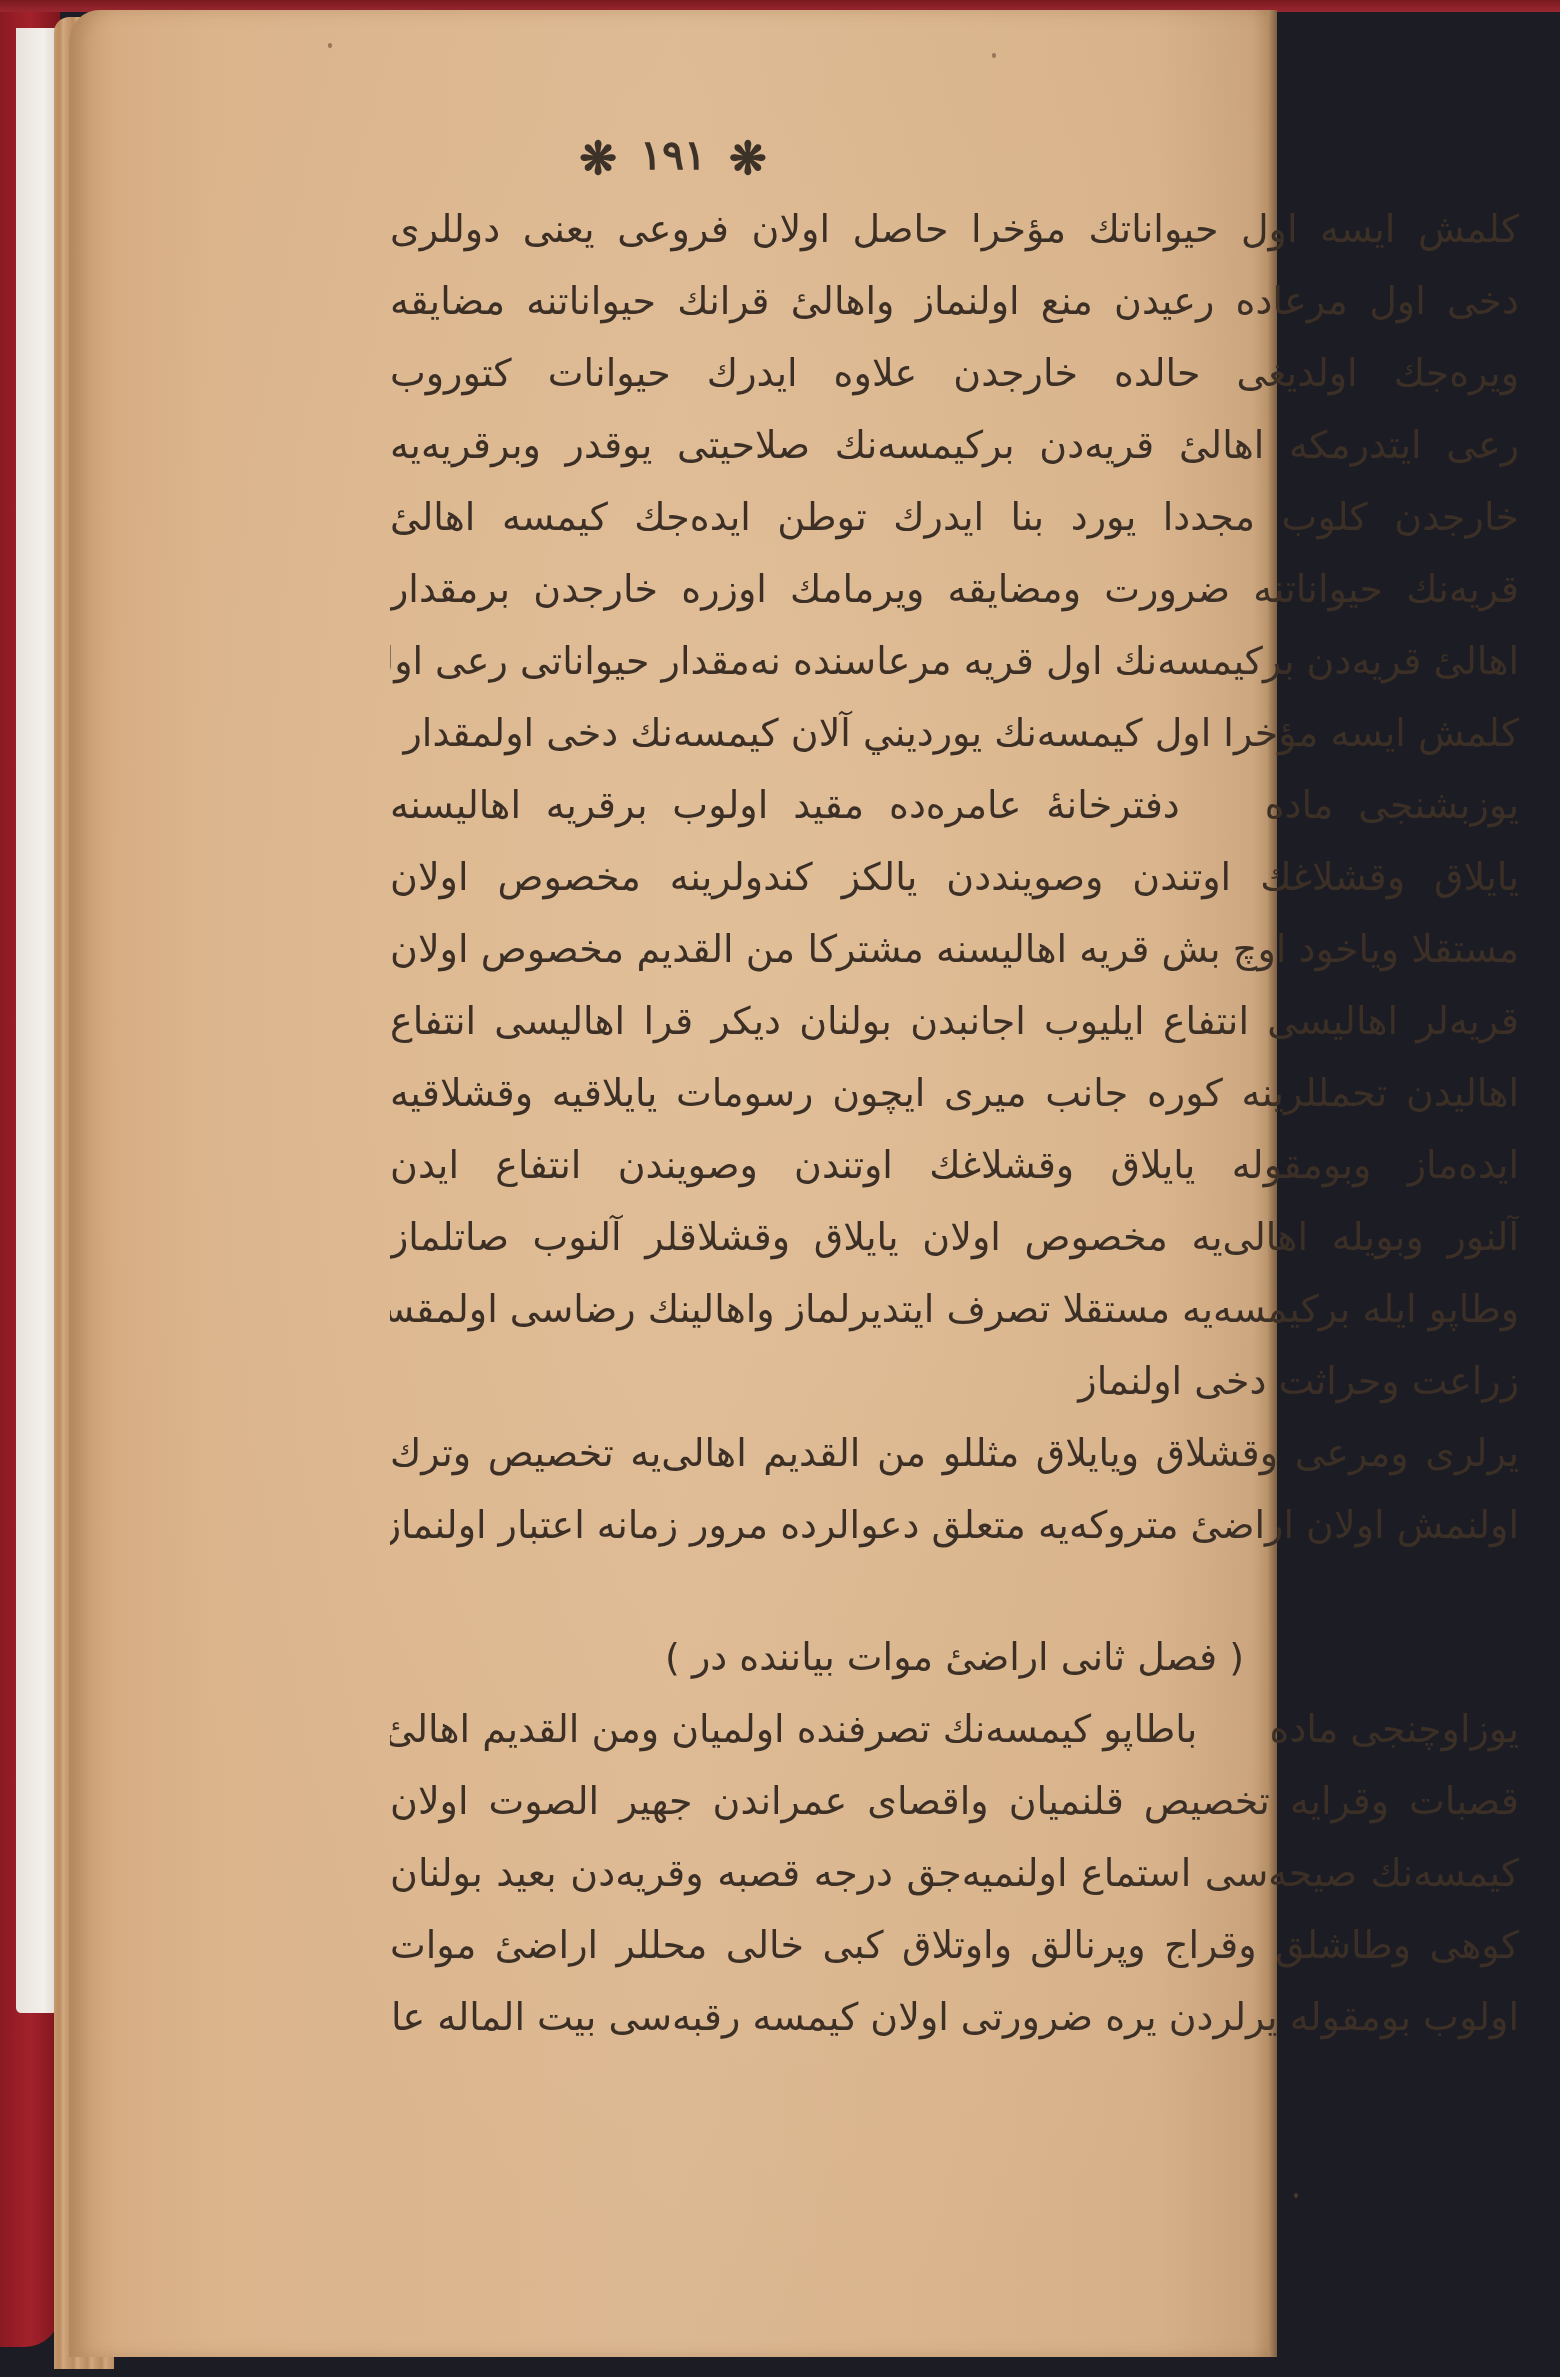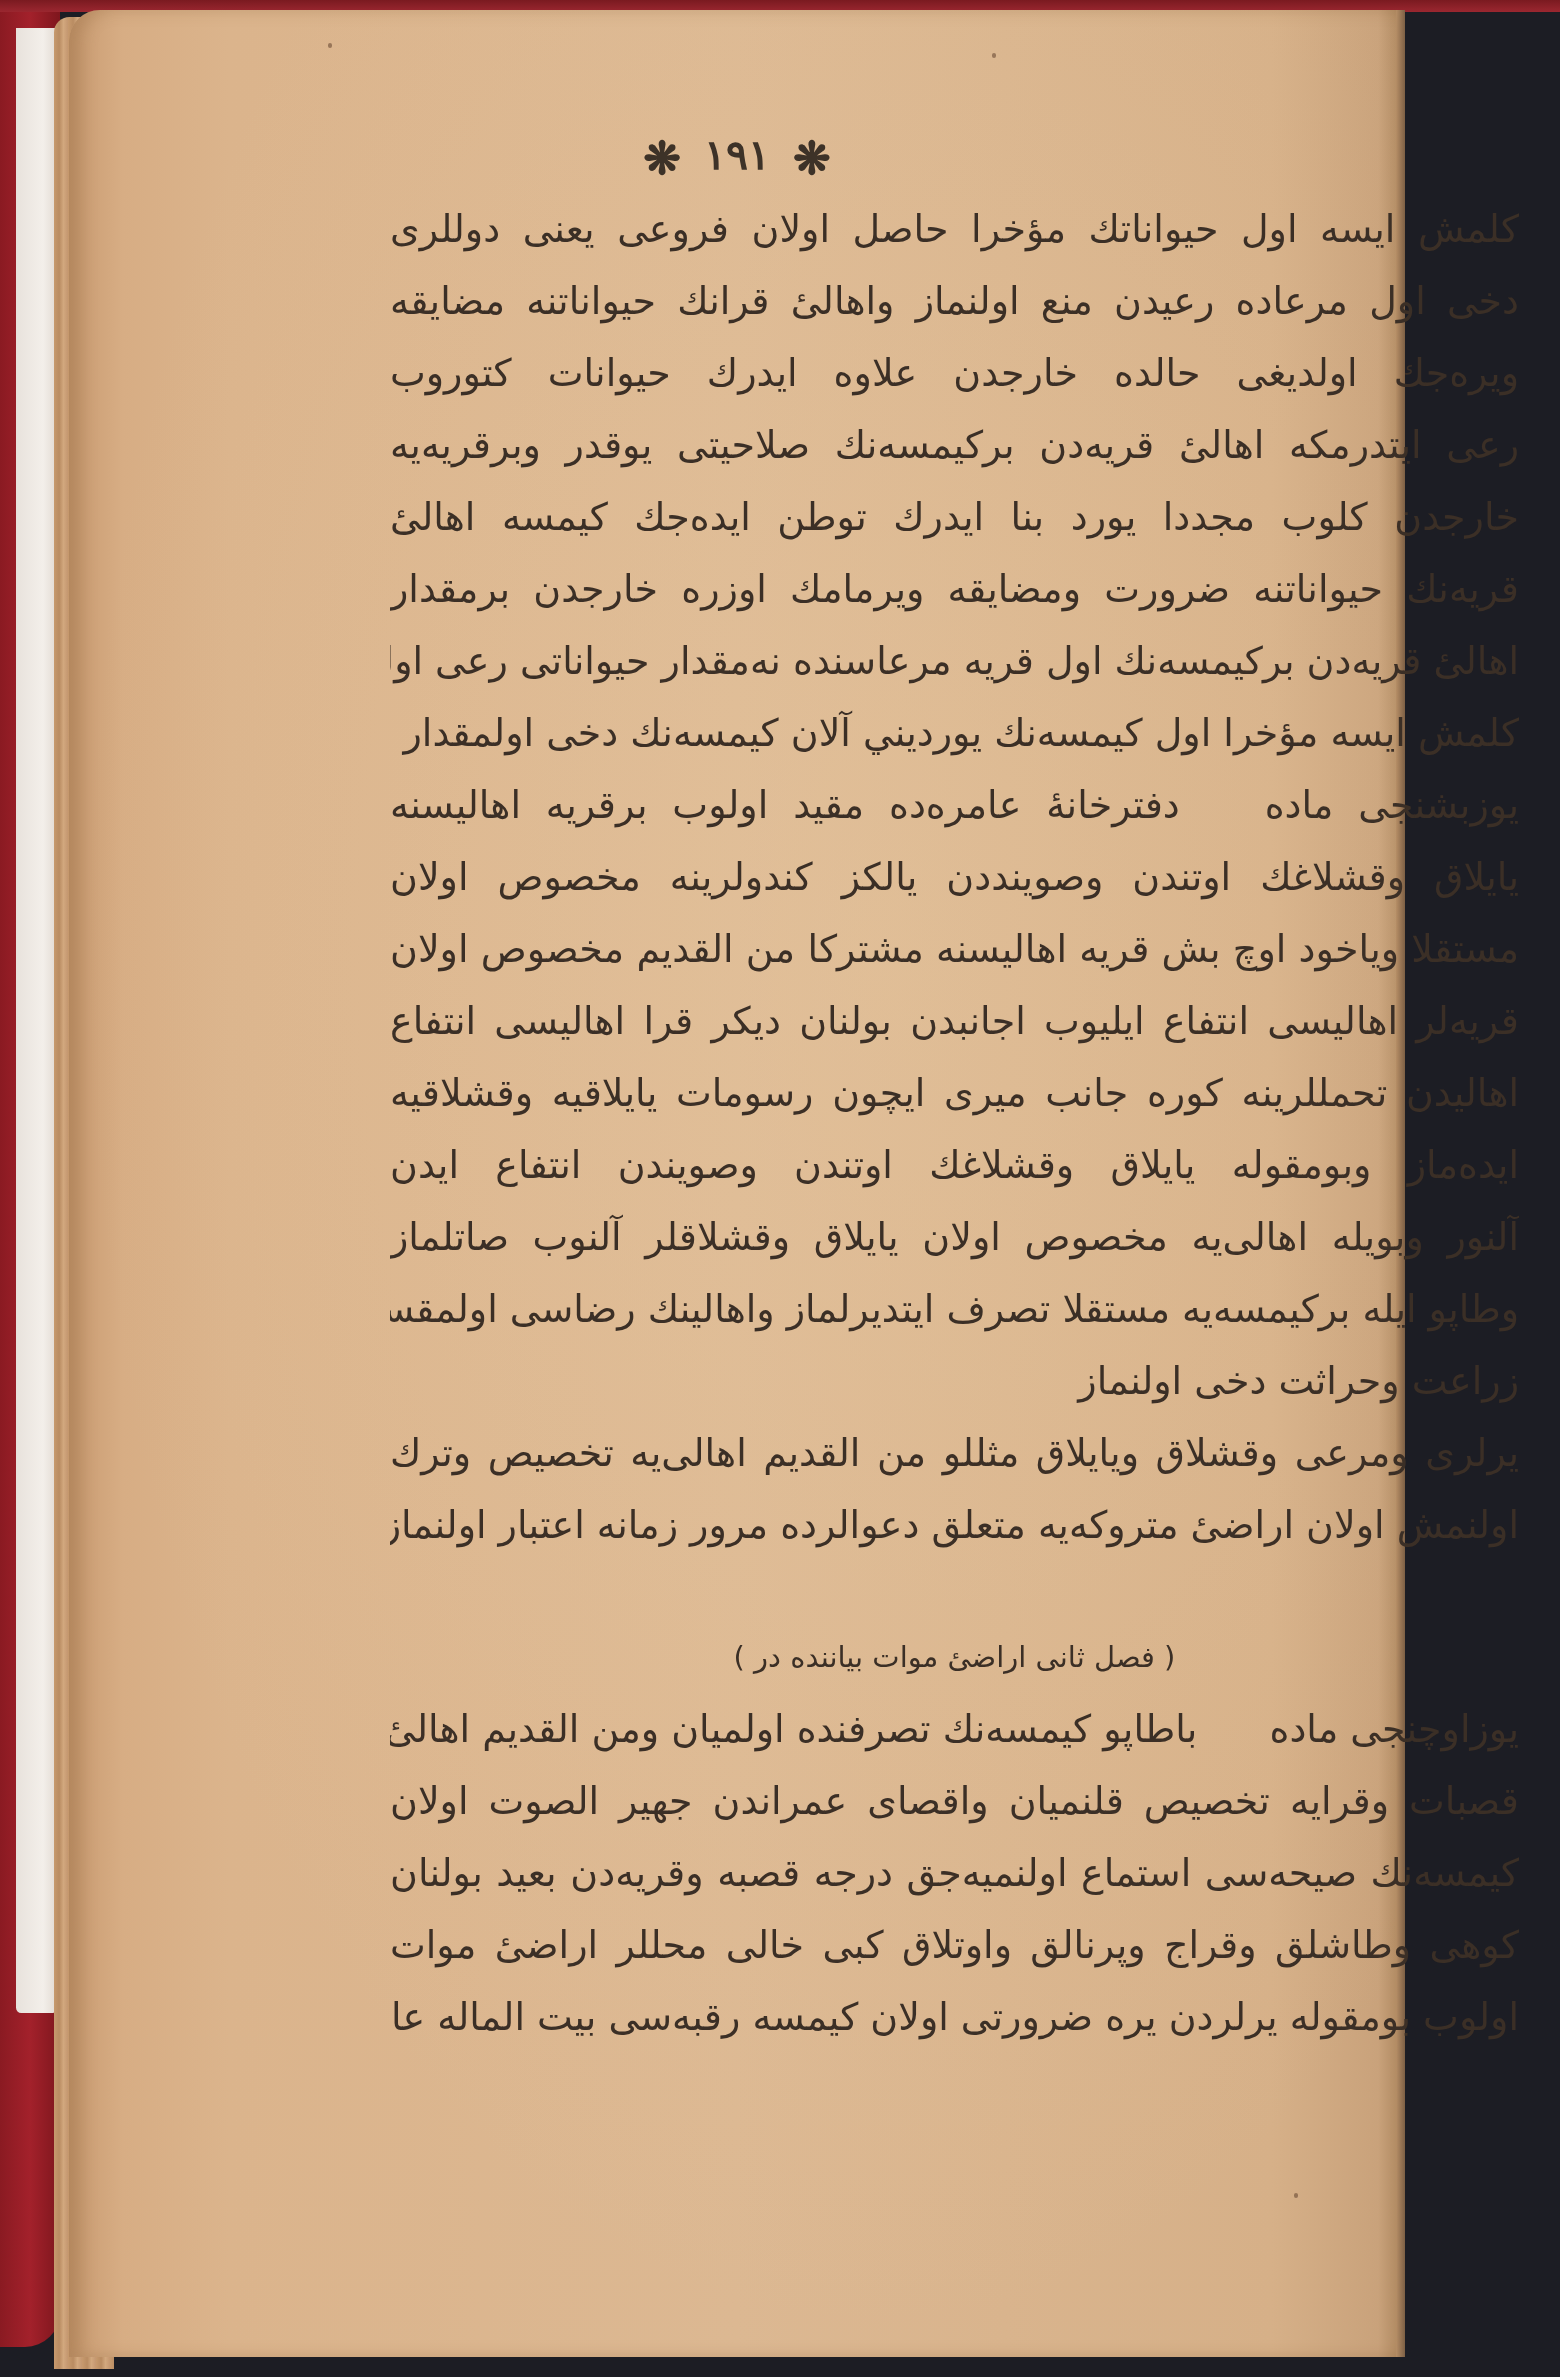--- a/index.html
+++ b/index.html
@@ -46,27 +46,28 @@
       left: 54px; top: 17.3px;
       width: 60px;
       height: 2352px;
       background: repeating-linear-gradient(90deg, #c79a6e 0px, #b98c62 5.2px, #d2a87e 9.5px, #c49770 14px);
       border-radius: 15.5px 0 0 0;
     }
     
     .page {
       position: absolute;
       left: 69px; top: 10.4px;
-      width: 1336px;
+      width: 1200px;
       height: 2347px;
       background:
         radial-gradient(ellipse at 60% 40%, rgba(235, 205, 165, 0.35), rgba(0,0,0,0) 70%),
         linear-gradient(90deg, #c89a70 0%, #d7ad84 4%, #dbb48c 12%, #dcb892 50%, #d6b088 90%, #c9a27b 98%, #a88259 100%);
       border-radius: 31px 3.5px 0 0;
       box-shadow: inset 12px 0 15.5px rgba(120, 80, 40, 0.25);
+      padding-left: 8px;
     }
     .page-right-edge {
       position: absolute;
       right: 0; top: 0;
       width: 8.6px; height: 100%;
       background: linear-gradient(90deg, #b68e66, #7d6045);
     }
     .header {
       position: absolute;
       left: 0; right: 0;
@@ -109,21 +110,21 @@
       text-align-last: right;
     }
     .line .article-label {
       margin-left: 60px;
     }
     .section-title {
       display: block;
       height: 72px;
       text-align: center;
       text-align-last: center;
-      font-size: 29px;
+      font-size: 38px;
       margin-top: 60px;
     }
     .spot {
       position: absolute;
       width: 4.3px; height: 4.3px;
       border-radius: 50%;
       background: #6b4b36;
       opacity: 0.6;
     }
   </style>

